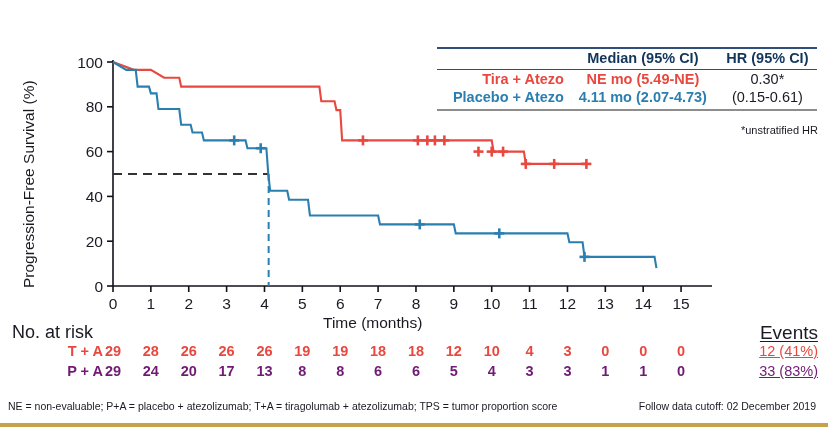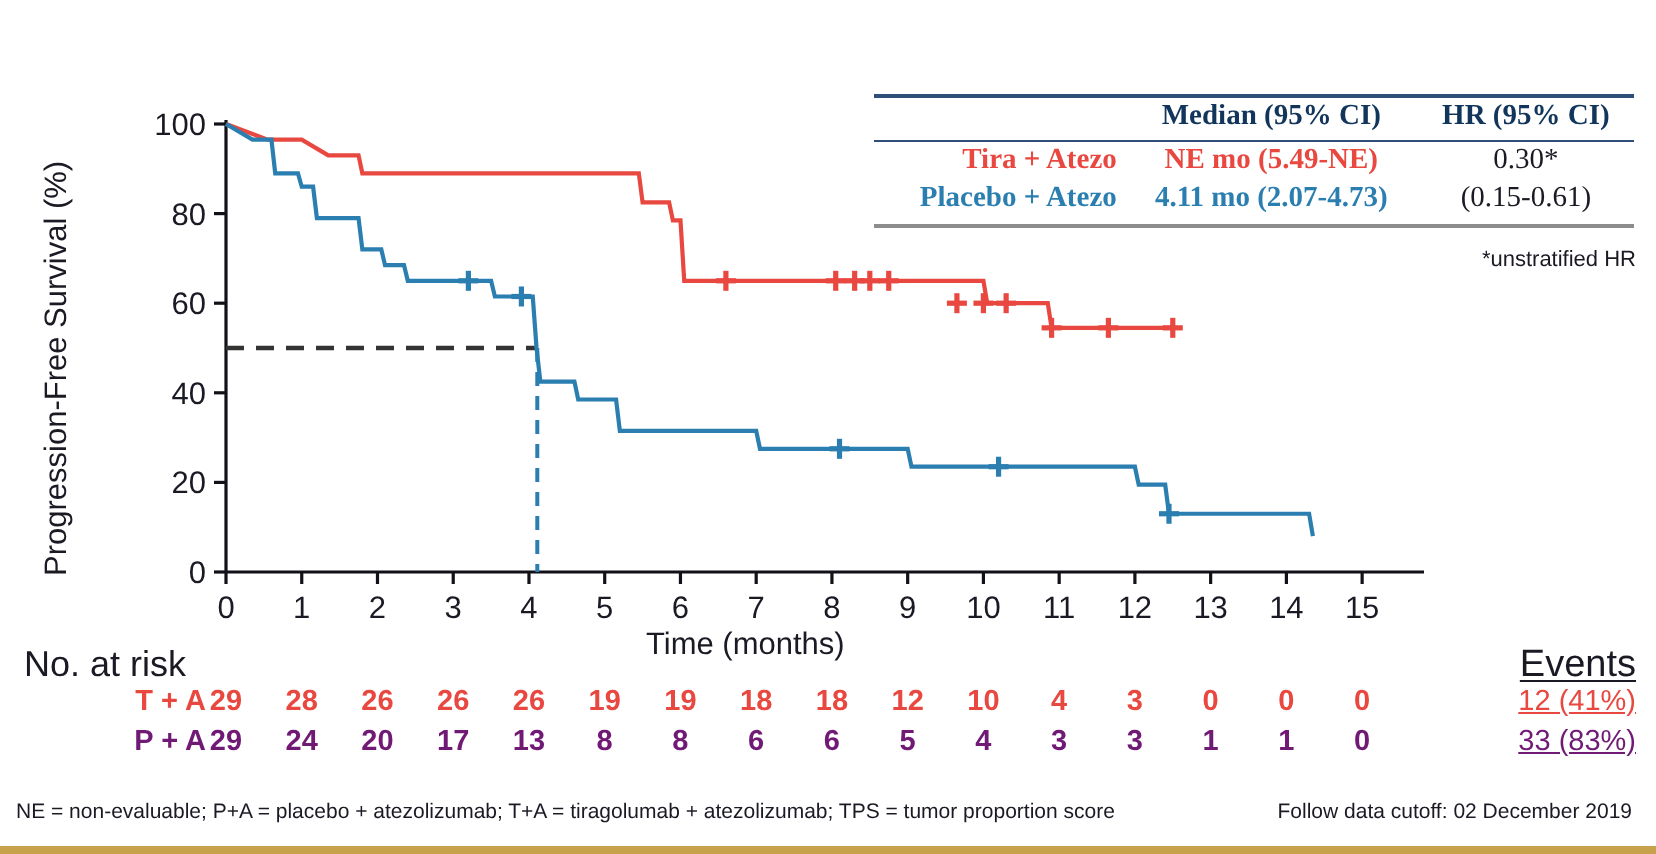--- a/index.html
+++ b/index.html
@@ -14,21 +14,21 @@
     position:absolute;left:22px;top:6px;
     font-size:25px;font-weight:bold;letter-spacing:-0.3px;
     color:#111118;white-space:nowrap;
   }
   .title .u{text-decoration:underline;text-underline-offset:3px;}
 
   
   .stats{
     position:absolute;left:437px;top:47px;width:380px;
   }
-  .stats table{border-collapse:collapse;width:100%;font-size:14.5px;font-family:Liberation Serif, serif;}
+  .stats table{border-collapse:collapse;width:100%;font-size:14.5px;}
   .stats .hdr td{
     font-weight:bold;color:#12355b;padding:1px 4px 3px 4px;
     border-top:2.5px solid #2f4f7a;border-bottom:1.6px solid #2f4f7a;
     text-align:center;
   }
   .stats .hdr td.blank{border-top:2.5px solid #2f4f7a;border-bottom:1.6px solid #2f4f7a;}
   .stats td{padding:1px 4px;vertical-align:middle;}
   .stats .rowlab{text-align:right;white-space:nowrap;font-weight:bold;font-size:14.5px;}
   .stats .med{text-align:center;white-space:nowrap;font-weight:bold;font-size:14.5px;}
   .stats .hr{text-align:center;white-space:nowrap;color:#1a1a24;font-size:14.5px;}

